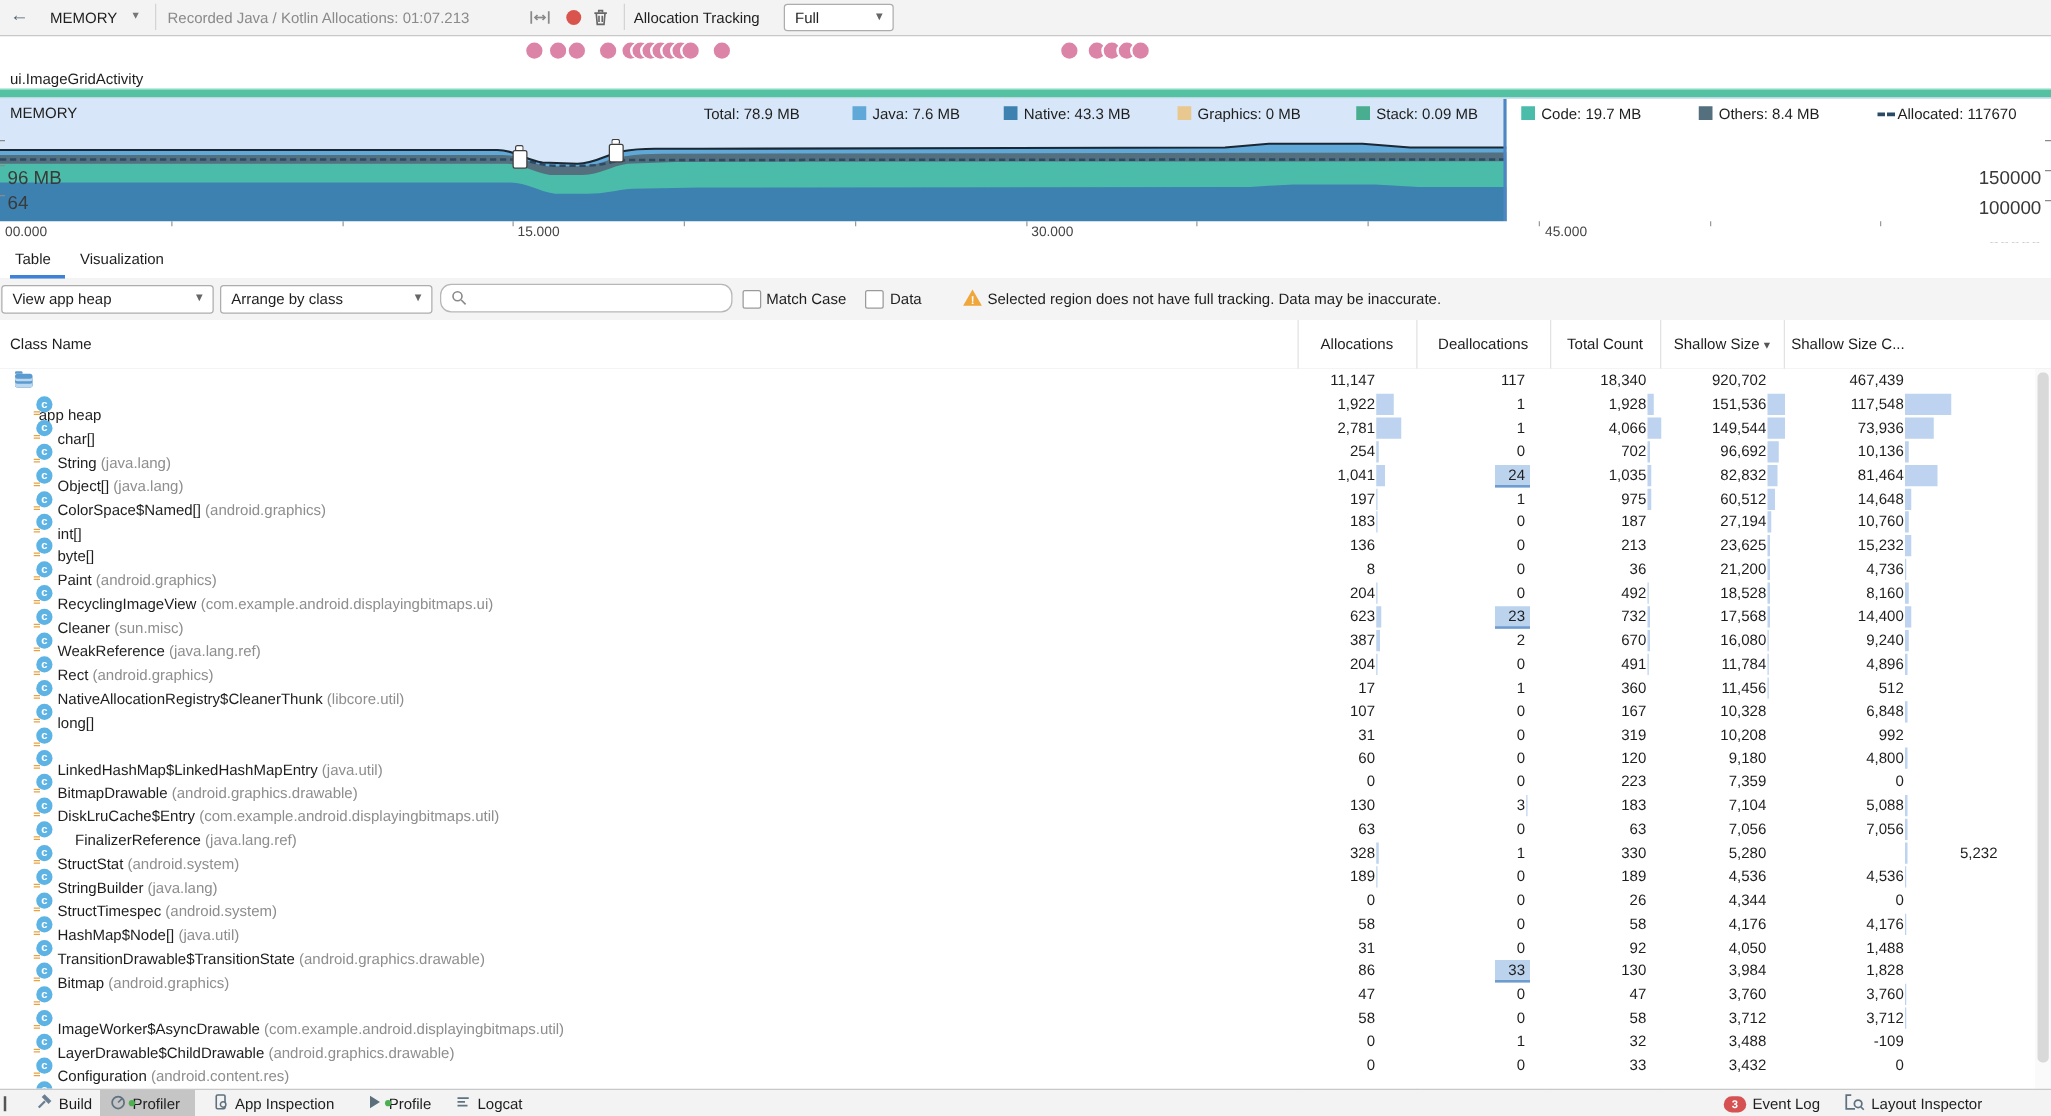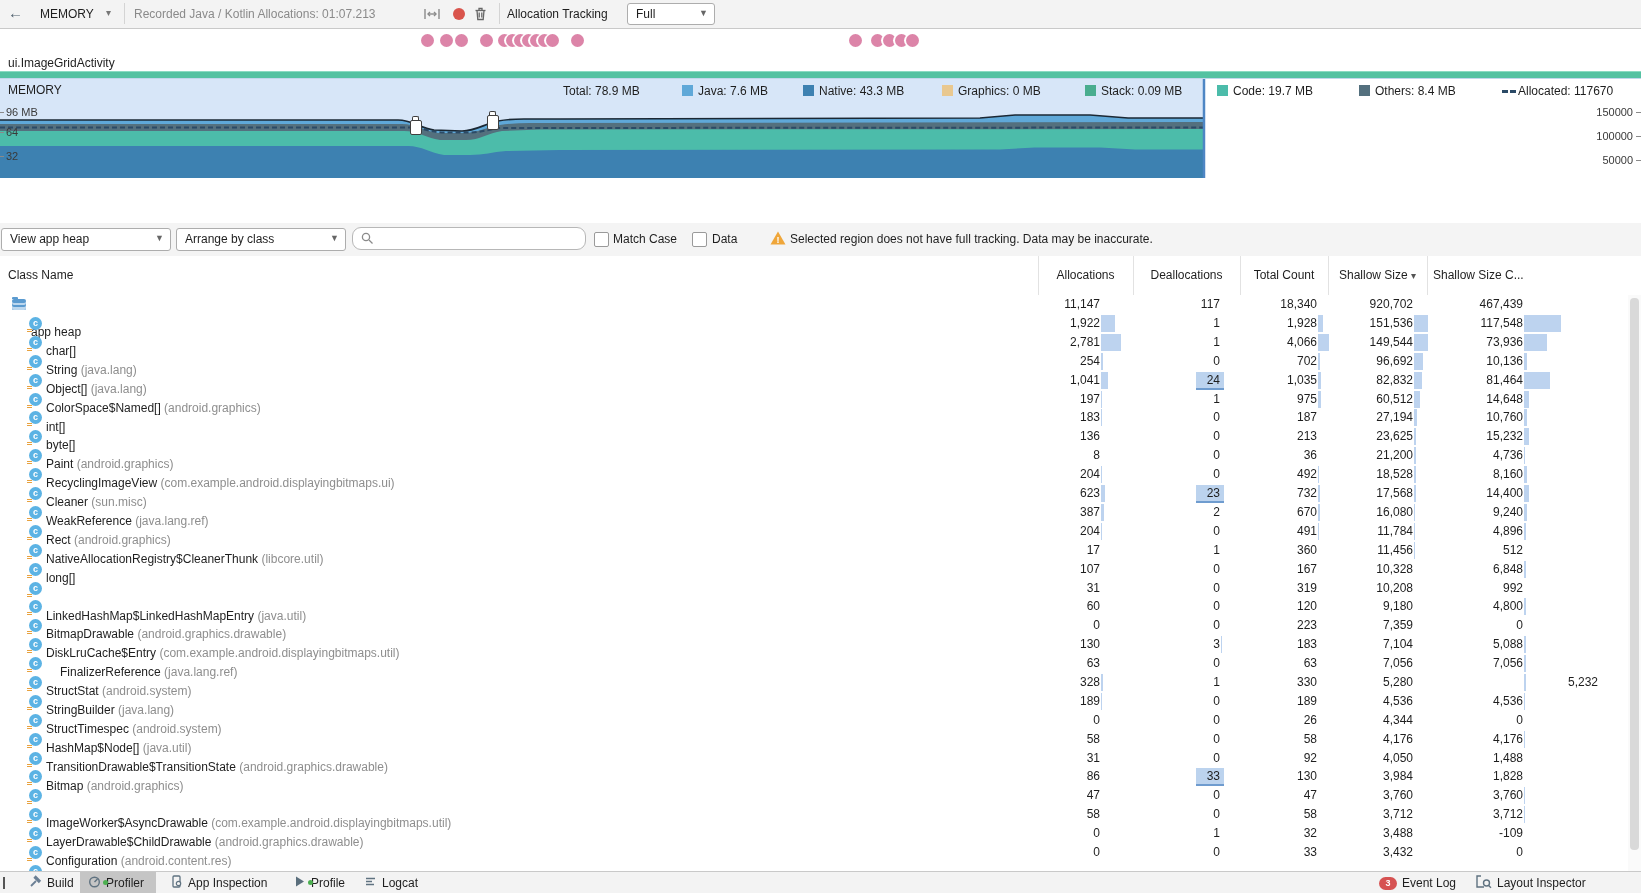--- a/index.html
+++ b/index.html
@@ -28,21 +28,21 @@
   
   .chart{position:absolute;left:0;top:78px;width:1641px;height:99px;background:#fff;border-top:1px solid #c2d6ec;}
   .sel-bg{position:absolute;left:0;top:0;height:99px;background:#d7e6f8;}
   .chart svg{position:absolute;left:0;top:0;}
   .chart-title{position:absolute;left:8px;top:4px;color:#1e1e1e;}
   .leg-item{position:absolute;top:5px;height:14px;white-space:nowrap;}
   .leg-sw{position:absolute;left:0;top:1px;width:11px;height:11px;}
   .leg-dash{position:absolute;left:0;top:6px;width:14px;height:3px;}
   .leg-txt{margin-left:16px;}
   .leg-txt.nosw{margin-left:0;}
-  .ylab{position:absolute;font-size:11px;color:#3a3a3a;}
+  .ylab{position:absolute;font-size:15px;color:#3a3a3a;margin-top:28px;}
   .ytick{position:absolute;height:1px;background:#8a8a8a;}
   .gcpin{position:absolute;width:13px;}
   .gcpin-knob{width:5px;height:3px;margin:0 auto;background:#fff;border:1.5px solid #3f3f3f;border-bottom:none;border-radius:2px 2px 0 0;}
   .gcpin-body{width:10px;height:13px;margin:0 auto;background:#fff;border:1.5px solid #3f3f3f;border-radius:2px;}
   
   .xaxis{position:absolute;left:0;top:177px;width:100%;height:17px;background:#fff;}
   .xtick{position:absolute;top:0;width:1px;height:4px;background:#9a9a9a;}
   .xlab{position:absolute;top:3px;font-size:11px;color:#444;}
   
   .tabbar{position:absolute;left:0;top:194px;width:100%;height:29px;background:#fff;border-bottom:1px solid #d0d0d0;}
@@ -187,21 +187,43 @@
     <div class="gcpin" style="left:409px;top:37px">
       <div class="gcpin-knob"></div>
         <div class="gcpin-body"></div>
     </div>
     <div class="gcpin" style="left:486px;top:32px">
       <div class="gcpin-knob"></div>
         <div class="gcpin-body"></div>
     </div>
   </div>
 
-
+  <div class="xaxis" id="xaxis">
+      <span class="xtick" style="left: 137px;"></span>
+      <span class="xtick" style="left: 274px;"></span>
+      <span class="xtick" style="left: 410px;"></span>
+      <span class="xtick" style="left: 547px;"></span>
+      <span class="xtick" style="left: 684px;"></span>
+      <span class="xtick" style="left: 821px;"></span>
+      <span class="xtick" style="left: 957px;"></span>
+      <span class="xtick" style="left: 1094px;"></span>
+      <span class="xtick" style="left: 1231px;"></span>
+      <span class="xtick" style="left: 1368px;"></span>
+      <span class="xtick" style="left: 1504px;"></span>
+      <span class="xlab" style="left: 4px;">00.000</span>
+      <span class="xlab" style="left: 414px;">15.000</span>
+      <span class="xlab" style="left: 825px;">30.000</span>
+      <span class="xlab" style="left: 1236px;">45.000</span>
+    </div>
+
+  <div class="tabbar">
+    <span class="tab" style="left:12px">Table</span>
+    <span class="tab" style="left:64px">Visualization</span>
+    <span class="tab-underline"></span>
+  </div>
 
   <div class="filterbar">
     <span class="combo f-combo" style="left:1px;top:5px;width:168px">
       <span class="combo-text">View app heap</span>
       <span class="combo-caret">▼</span>
     </span>
     <span class="combo f-combo" style="left:176px;top:5px;width:168px">
       <span class="combo-text">Arrange by class</span>
       <span class="combo-caret">▼</span>
     </span>

